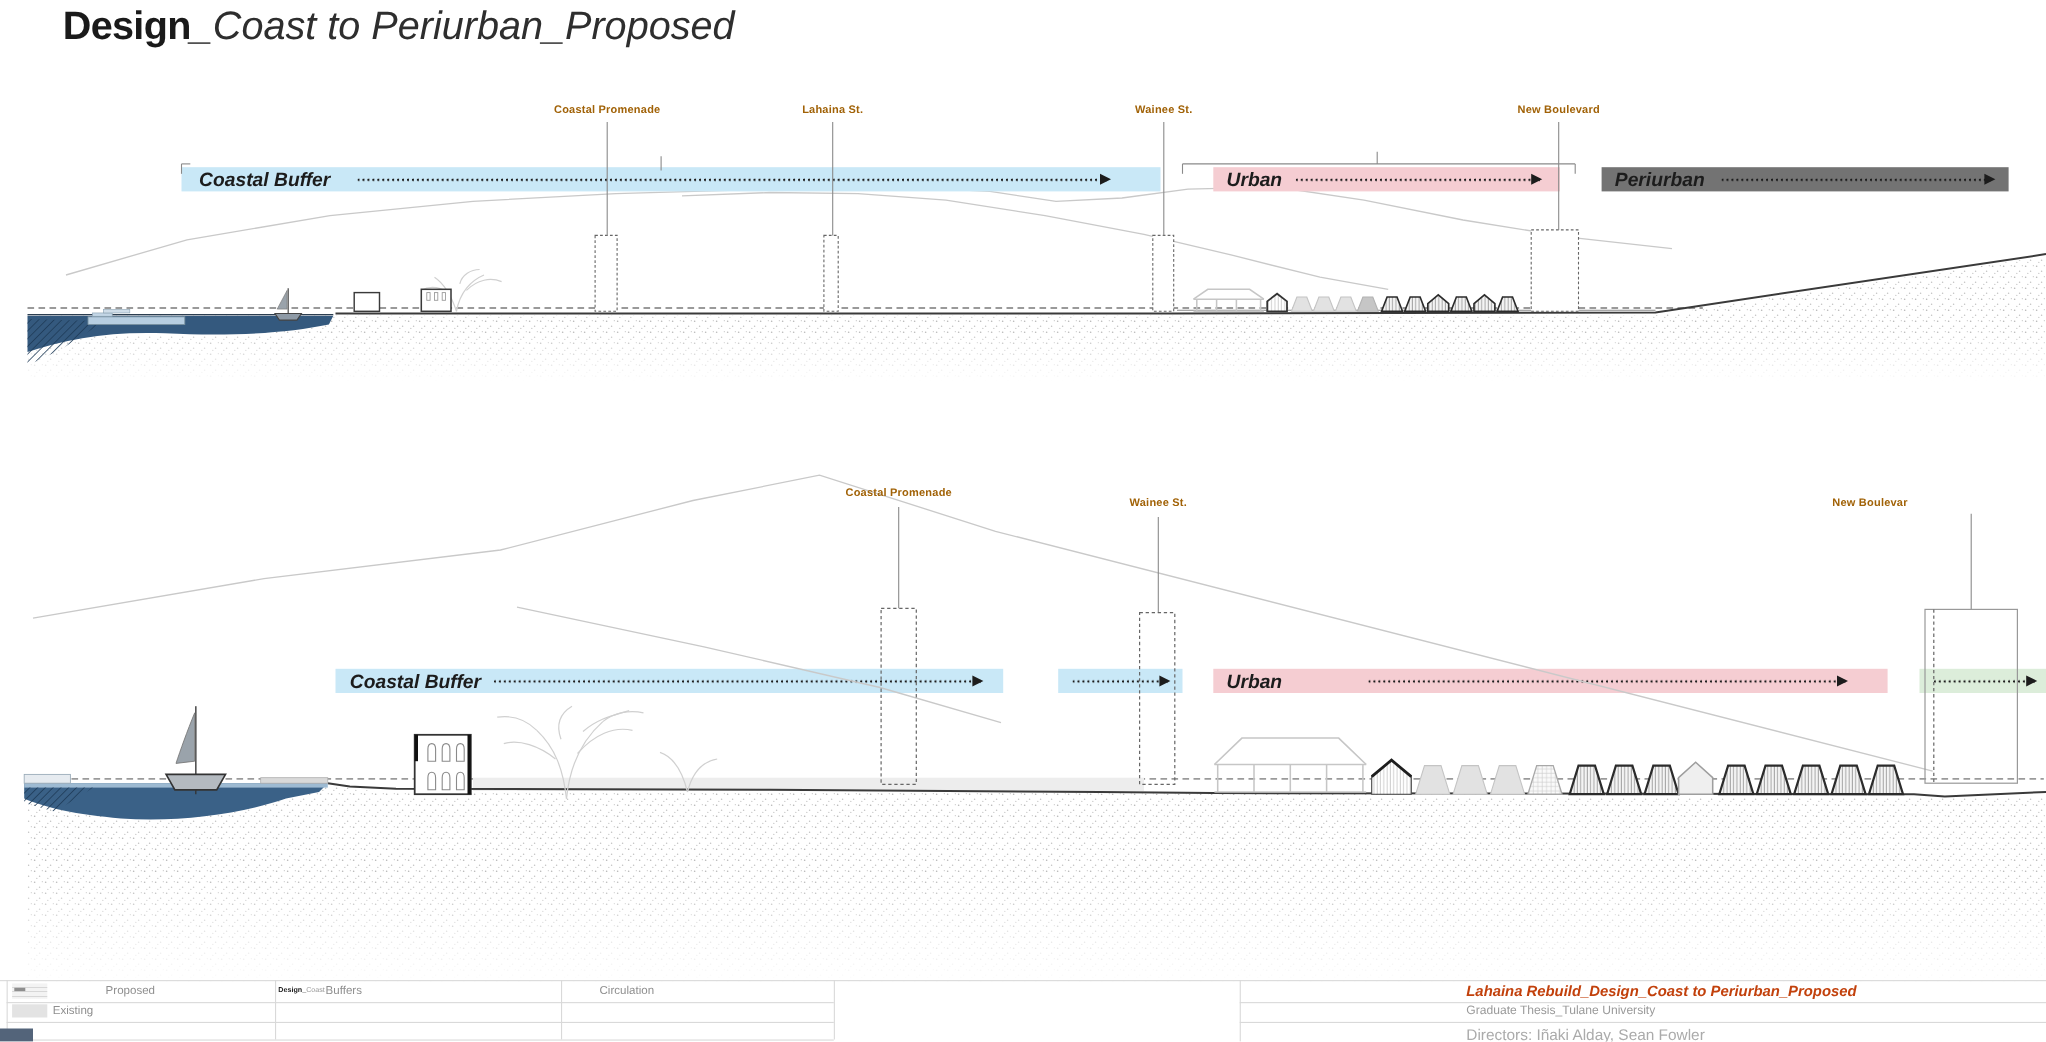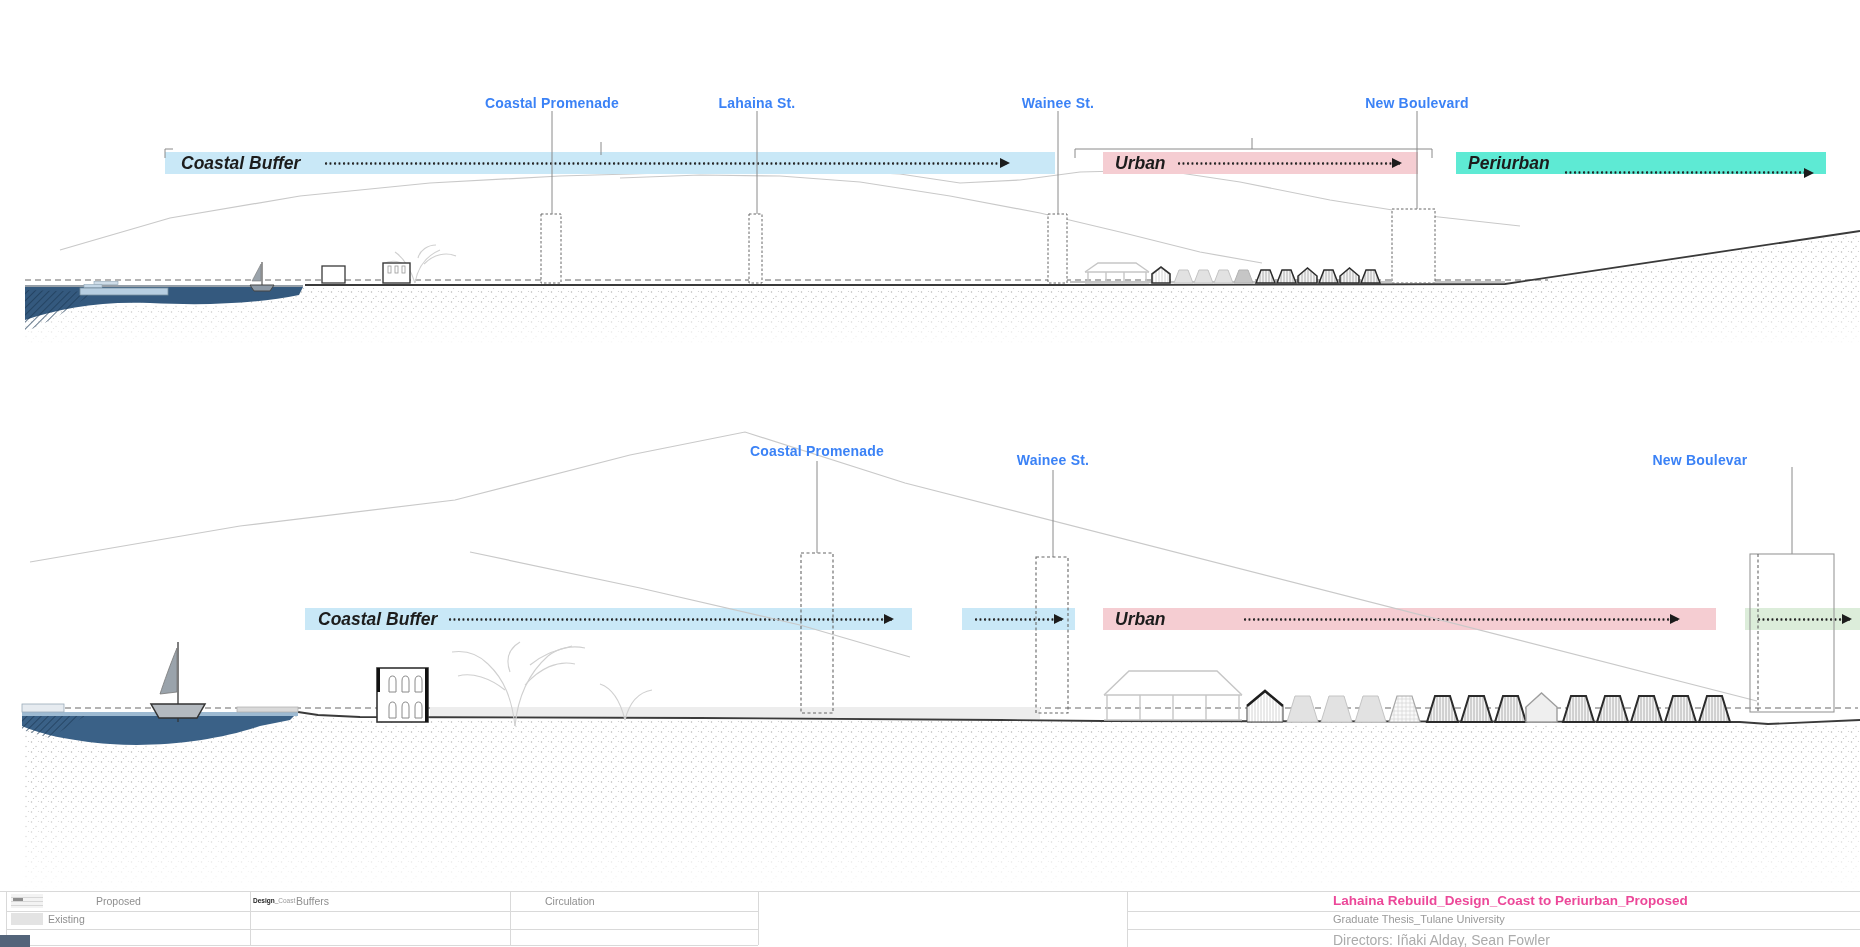--- a/index.html
+++ b/index.html
@@ -14,21 +14,21 @@
   
   .band{position:absolute;height:22px;display:flex;align-items:center;z-index:2;}
   .zlabel{font-style:italic;font-weight:bold;font-size:17.5px;color:#1c1c1c;white-space:nowrap;}
   .dots{flex:1;height:3px;position:relative;background-repeat:repeat-x;
         background-image:radial-gradient(circle at 1px 1.5px,#1c1c1c 1px,rgba(0,0,0,0) 1.3px);
         background-size:4.5px 3px;}
   .ah{position:absolute;right:-2px;top:50%;transform:translateY(-50%);width:0;height:0;
       border-top:5px solid transparent;border-bottom:5px solid transparent;border-left:10px solid #1c1c1c;}
 
   
-  .street{position:absolute;transform:translateX(-50%);font-weight:bold;font-size:14px;color:#3b82f6;
+  .street{position:absolute;transform:translateX(-50%);font-weight:bold;font-size:10px;color:#a16207;
           z-index:4;white-space:nowrap;letter-spacing:.2px;}
 
   
   .lay{position:absolute;left:0;top:0;z-index:1;}
   .lay.over{z-index:3;pointer-events:none;}
   .ridge{stroke:#c9c9c9;stroke-width:1.2;fill:none;}
   .ground{stroke:#3a3a3a;stroke-width:1.8;fill:none;}
   .thin{stroke:#8a8a8a;stroke-width:1;fill:none;}
   .dashline{stroke:#9a9a9a;stroke-width:1.6;stroke-dasharray:6 4;fill:none;}
   .towerd{fill:#fff;stroke:#666;stroke-width:1;stroke-dasharray:2.5 2;}
@@ -41,21 +41,21 @@
   .hlight{fill:#e2e2e2;stroke:#c4c4c4;stroke-width:1;}
   .hmid{fill:#c6c6c6;stroke:#b2b2b2;stroke-width:1;}
   .hcross{fill:url(#xlt);stroke:#a8a8a8;stroke-width:1.2;}
   .hpale{fill:#efefef;stroke:#9e9e9e;stroke-width:1.4;}
 
   
   .fl{position:absolute;background:#d9d9d9;z-index:5;}
   .leg{position:absolute;font-size:10.5px;color:#8f8f8f;z-index:6;white-space:nowrap;}
   .legsm{position:absolute;font-size:6.5px;color:#9a9a9a;z-index:6;white-space:nowrap;}
   .legsm b{color:#222;}
-  .proj{position:absolute;font-size:13.5px;font-weight:bold;color:#ec4899;z-index:6;white-space:nowrap;}
+  .proj{position:absolute;font-size:13.5px;font-weight:bold;font-style:italic;color:#c2410c;z-index:6;white-space:nowrap;}
   .prog{position:absolute;font-size:11px;color:#9a9a9a;z-index:6;white-space:nowrap;}
   .dirs{position:absolute;font-size:14px;color:#ababab;z-index:6;white-space:nowrap;}
   .swatch{position:absolute;z-index:6;background:repeating-linear-gradient(180deg,#f3f3f3 0 3px,#d7d7d7 3px 4px);}
   .swatch .mk{position:absolute;left:2px;top:4px;width:10px;height:3px;background:#8e8e8e;}
   .cornerbar{position:absolute;left:0;top:935px;width:30px;height:12px;background:#53647a;z-index:6;}
 </style>
 </head>
 <body>
 
 <div id="stage">
@@ -261,21 +261,21 @@
     <span class="dots" style="margin:0 47px 0 25px;">
         <span class="ah"></span>
       </span>
   </div>
   <div class="band" style="left: 1103px; top: 152px; width: 315px; background: rgb(245, 205, 210);">
     <span class="zlabel" style="margin-left:12px;">Urban</span>
     <span class="dots" style="margin:0 18px 0 12px;">
         <span class="ah"></span>
       </span>
   </div>
-  <div class="band" style="left: 1456px; top: 152px; width: 370px; background: #5eead4; align-items: flex-end;">
+  <div class="band" style="left: 1456px; top: 152px; width: 370px; background: #737373;">
     <span class="zlabel" style="margin-left:12px;">Periurban</span>
     <span class="dots" style="margin:0 14px 0 15px;">
         <span class="ah"></span>
       </span>
   </div>
 
   <div class="band" style="left: 305px; top: 608px; width: 607px; background: rgb(201, 232, 247);">
     <span class="zlabel" style="margin-left:13px;">Coastal Buffer</span>
     <span class="dots" style="margin:0 20px 0 12px;">
         <span class="ah"></span>
@@ -324,20 +324,23 @@
       <line class="leader" x1="1792" y1="467" x2="1792" y2="554"></line>
     </g>
     <g>
       <rect class="towerb" x="801" y="553" width="32" height="160"></rect>
       <rect class="towerb" x="1036" y="557" width="32" height="156"></rect>
       <rect x="1750" y="554" width="84" height="158" fill="none" stroke="#999" stroke-width="1.1"></rect>
       <line class="towerb" x1="1758" y1="554" x2="1758" y2="712"></line>
     </g>
   </svg>
 
+  <div class="title">
+    <span class="tb">Design</span><span class="ti">_Coast to Periurban_Proposed</span>
+  </div>
 
   <div class="street" style="left:552px;top:95px;">Coastal Promenade</div>
   <div class="street" style="left:757px;top:95px;">Lahaina St.</div>
   <div class="street" style="left:1058px;top:95px;">Wainee St.</div>
   <div class="street" style="left:1417px;top:95px;">New Boulevard</div>
 
   <div class="street" style="left:817px;top:443px;">Coastal Promenade</div>
   <div class="street" style="left:1053px;top:452px;">Wainee St.</div>
   <div class="street" style="left:1700px;top:452px;">New Boulevar</div>
 

